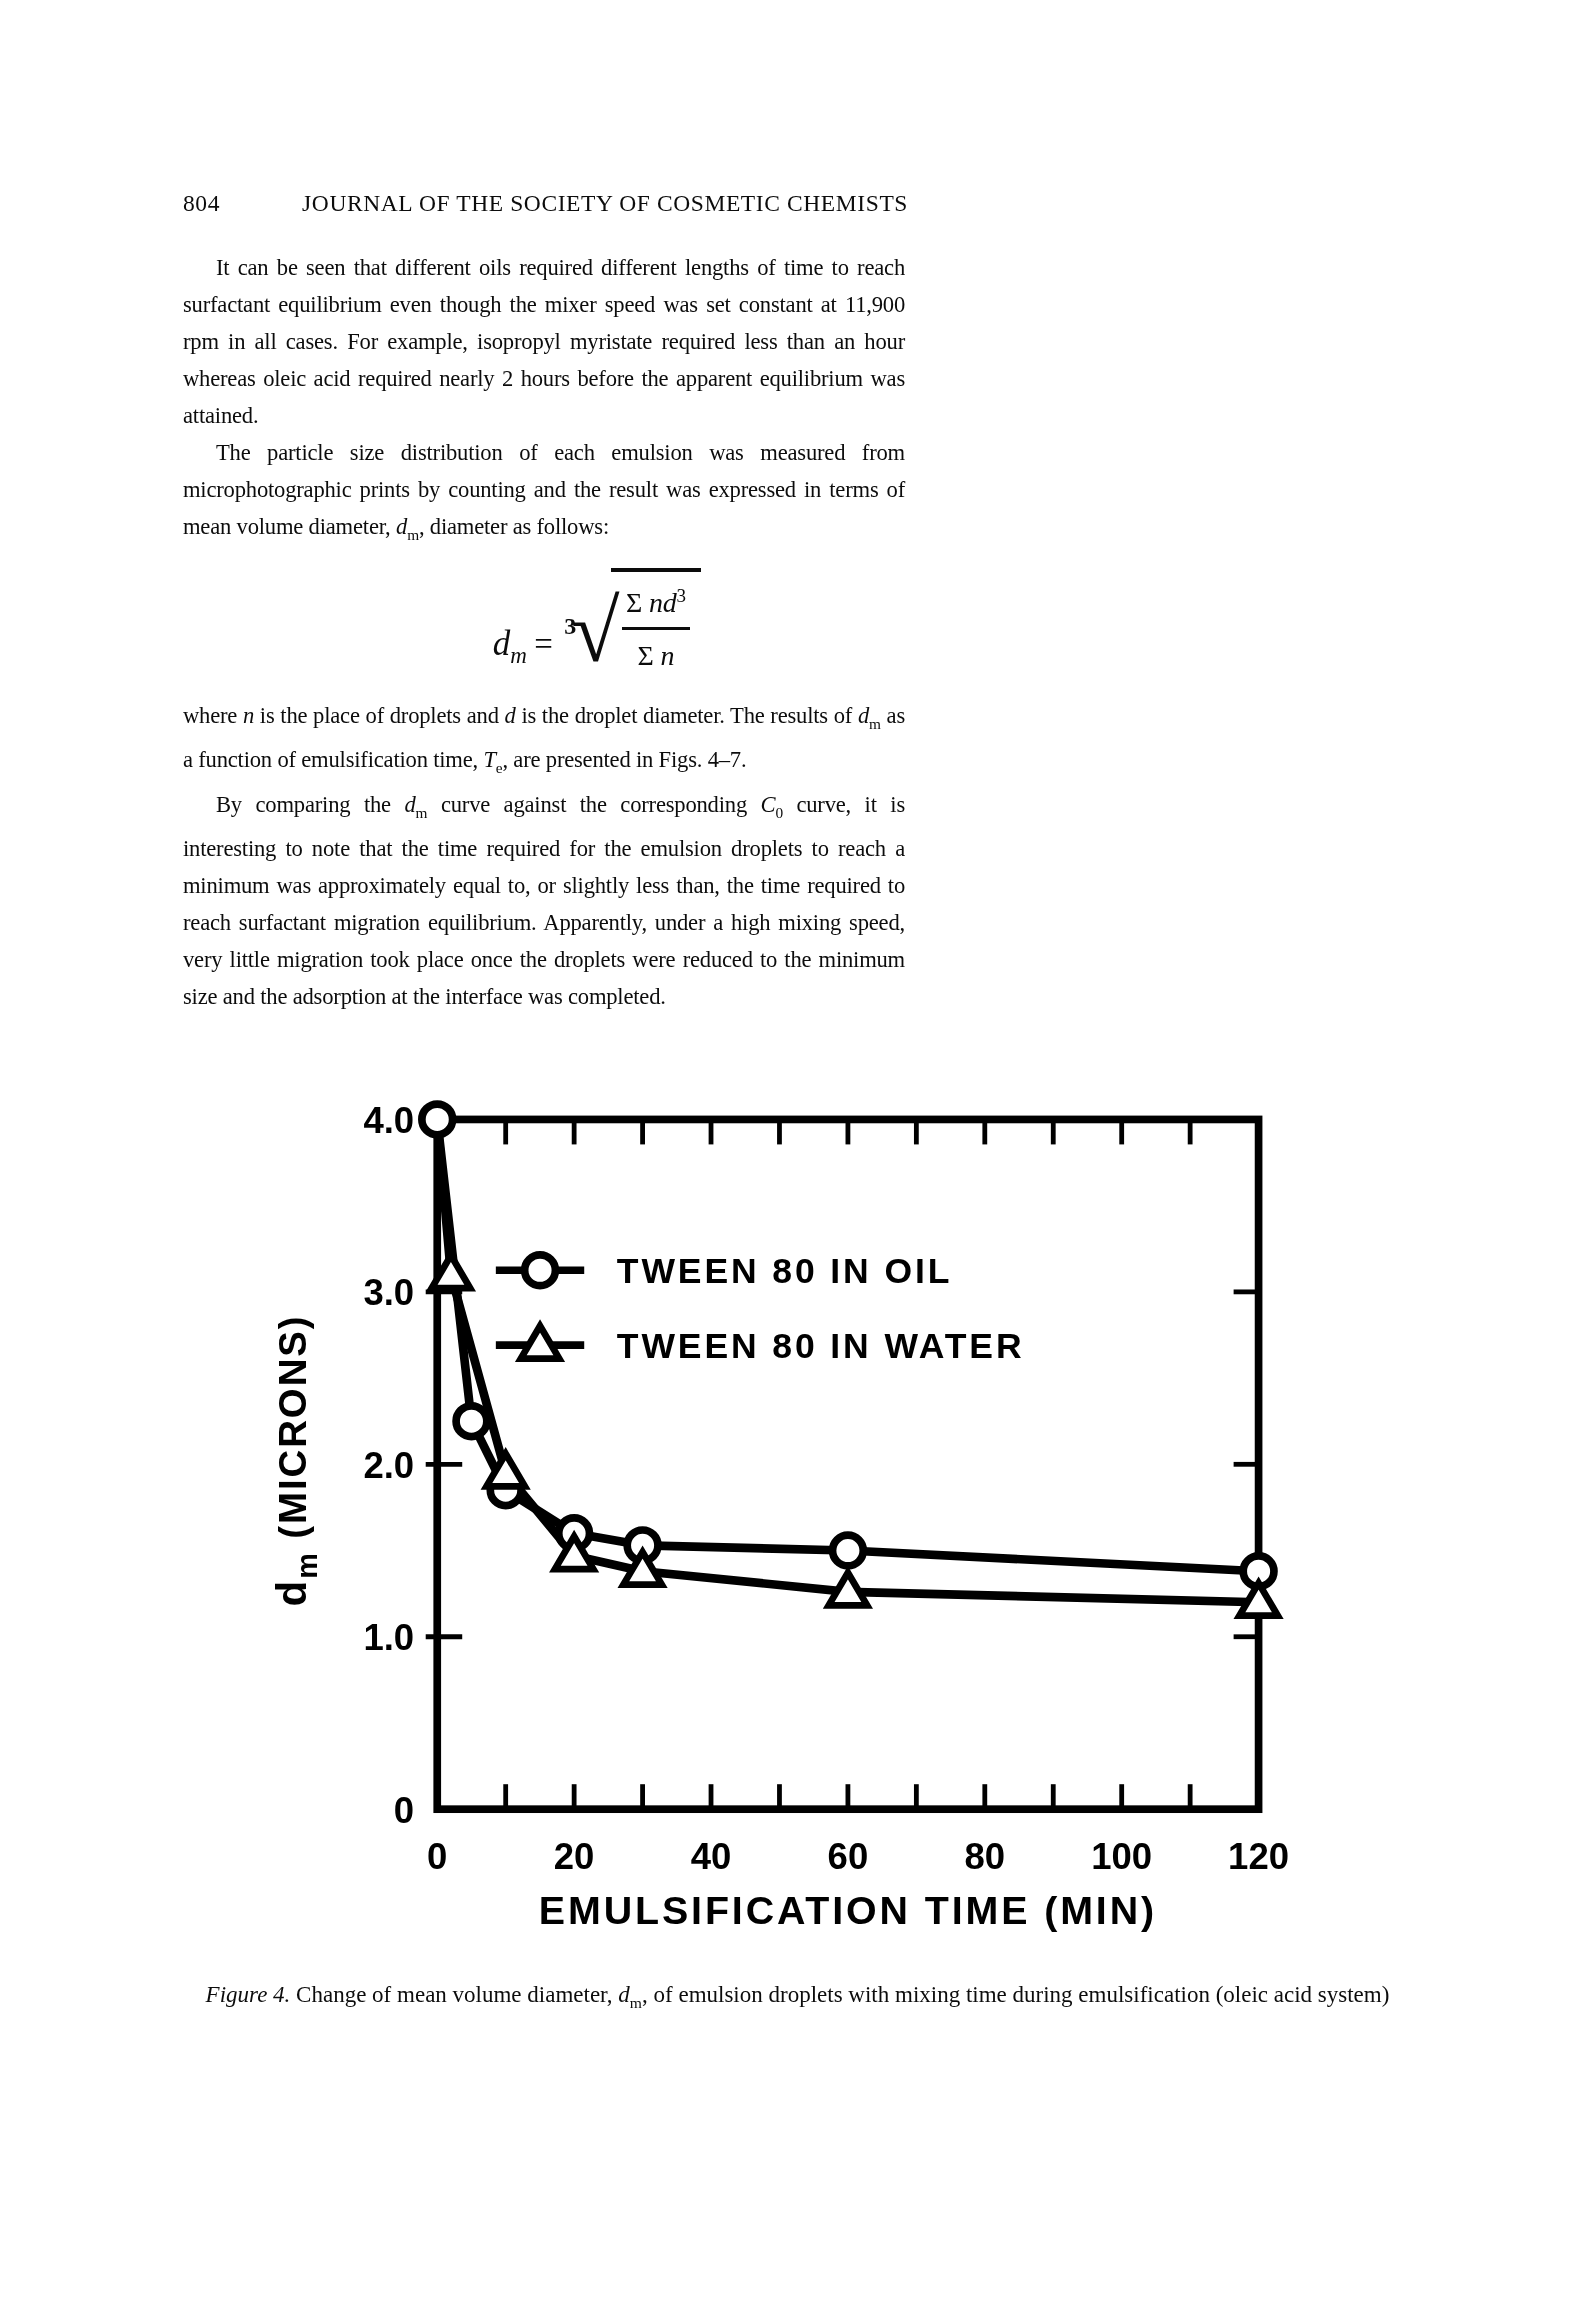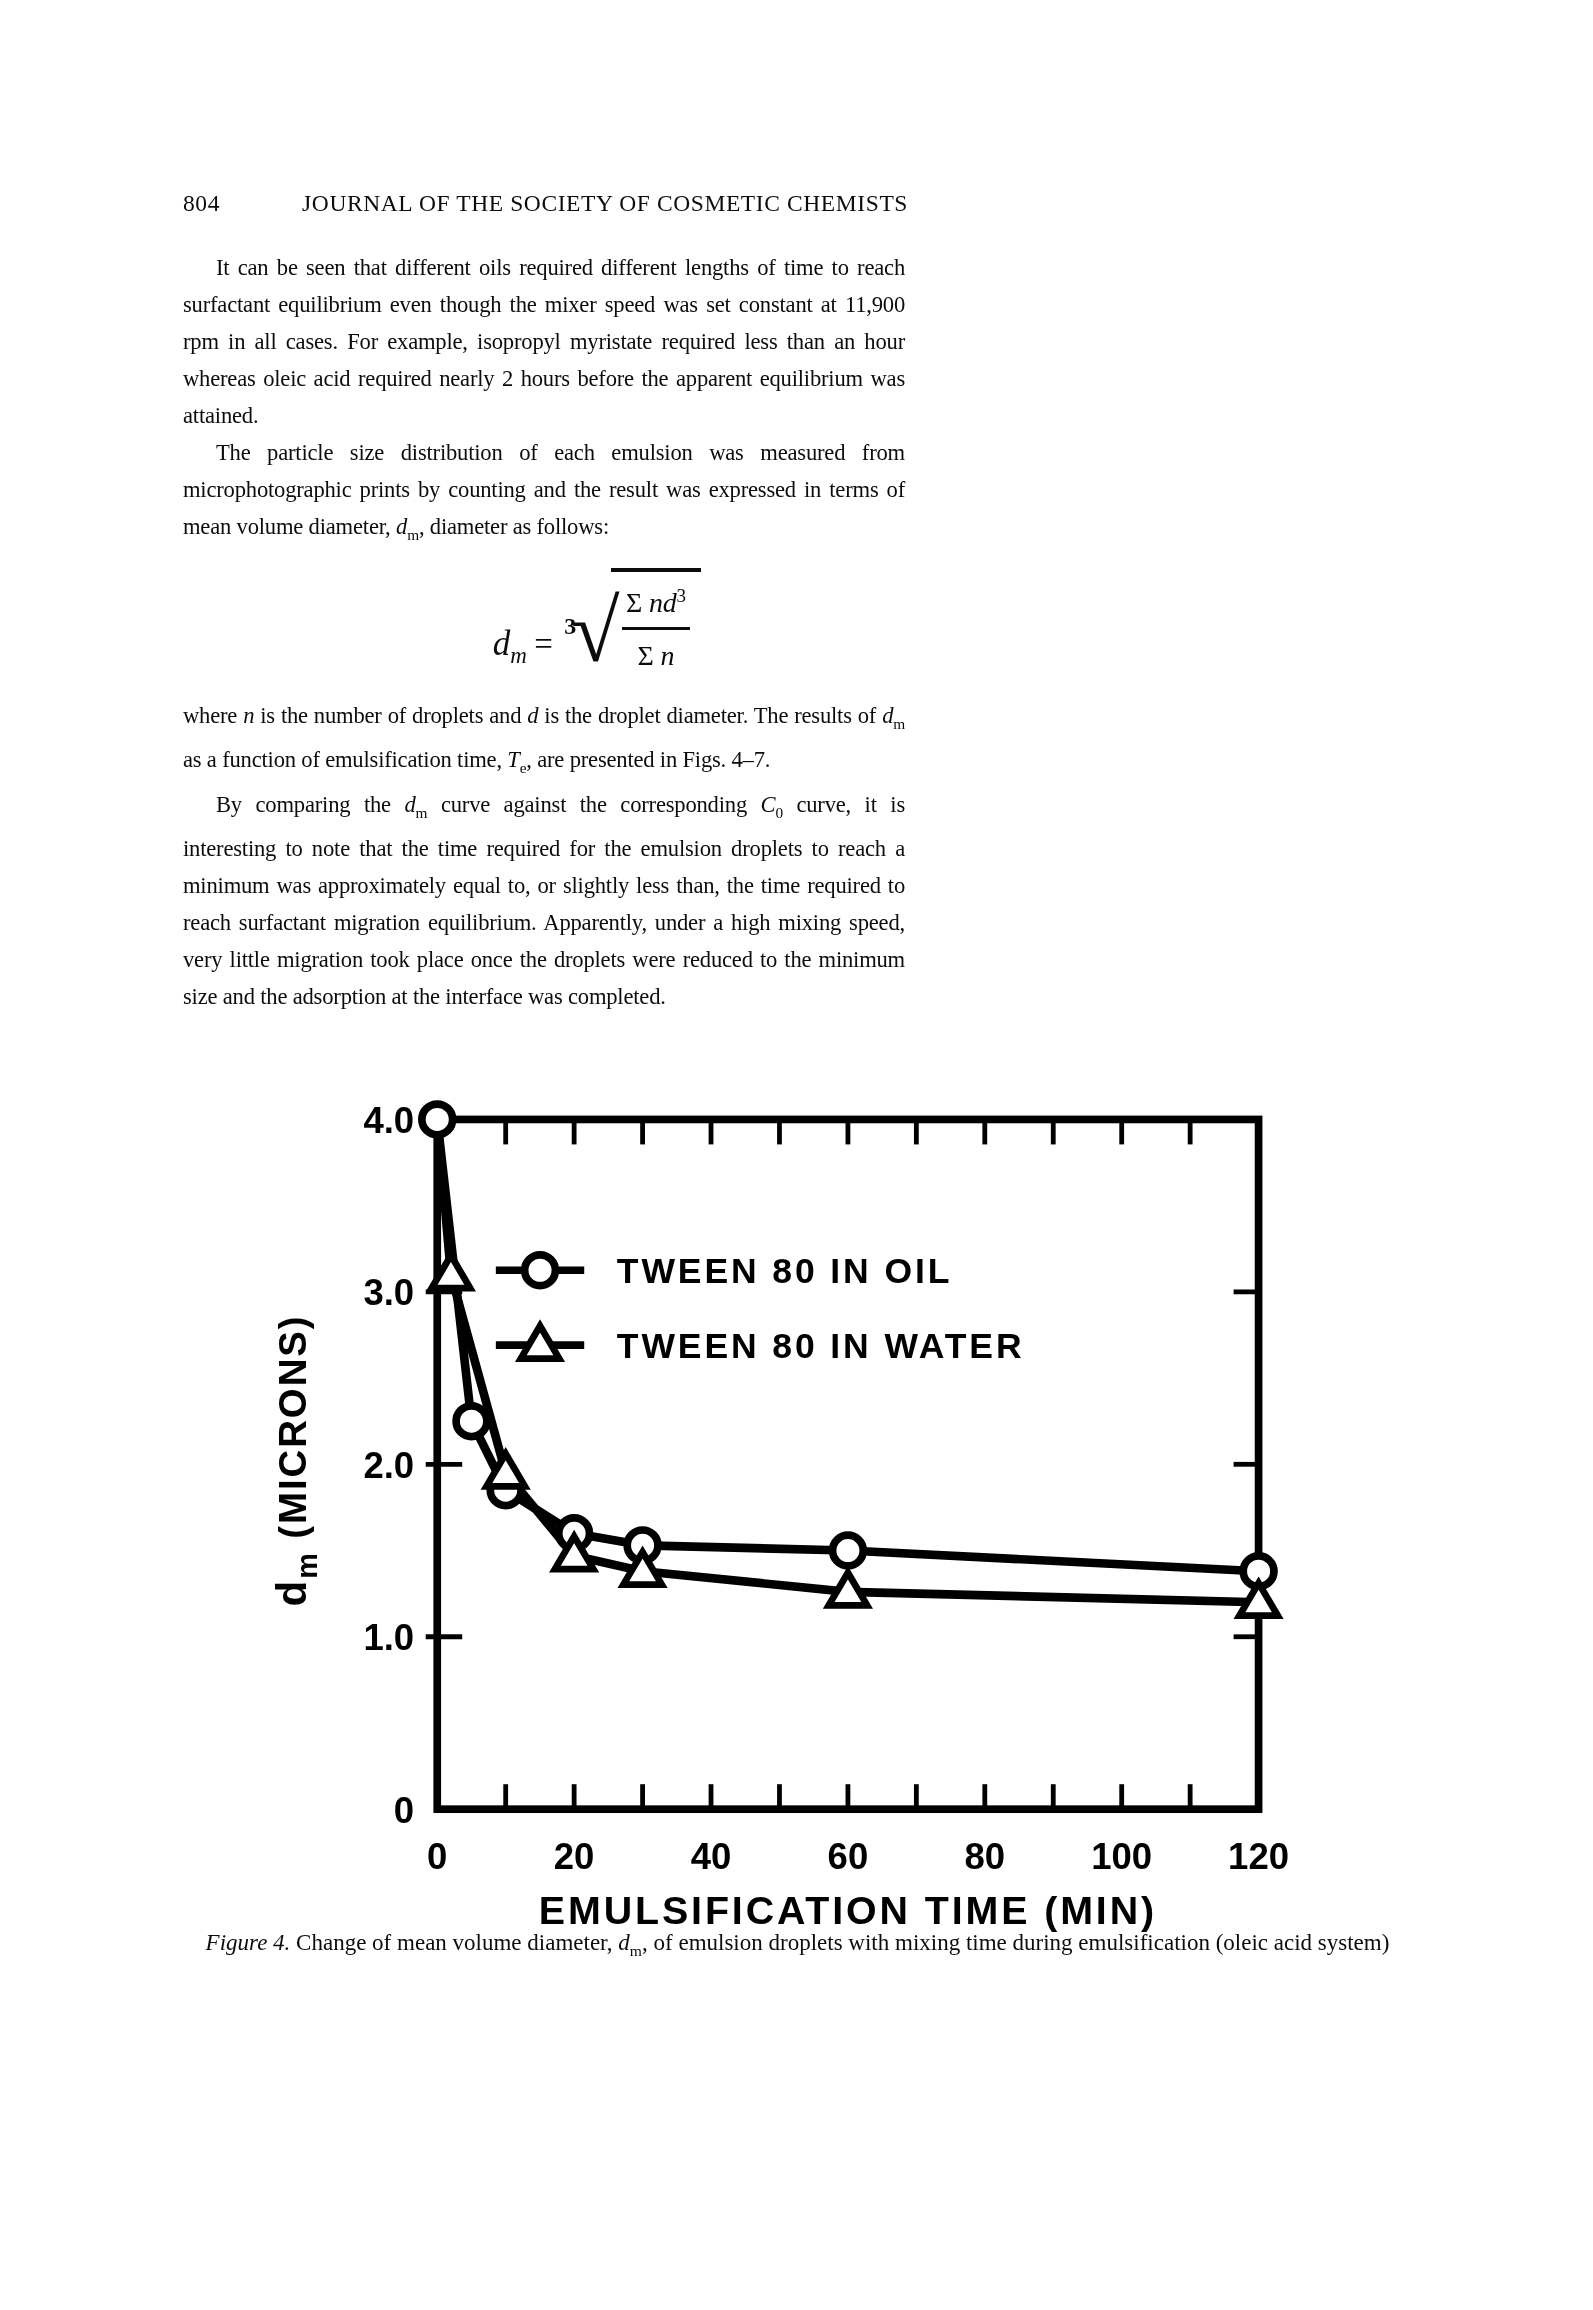--- a/index.html
+++ b/index.html
@@ -23,22 +23,22 @@
   .f-sqrt{font-size:88px;line-height:0.95;font-weight:500;}
   .f-rad{border-top:4.8px solid #0c0c0c;margin-left:-8.6px;padding:4.8px 11.5px 0 11.5px;display:inline-block;}
   .f-num{display:block;text-align:center;font-size:28px;border-bottom:3.8px solid #0c0c0c;padding:0 3.8px 5.8px;}
   .f-den{display:block;text-align:center;font-size:28px;padding-top:7px;}
   
   .fig{position:absolute;top:1057px;left:0;width:1594px;height:903px;}
   .tl{font:bold 38px "Liberation Sans",sans-serif;fill:#000;}
   .xl{font:bold 41px "Liberation Sans",sans-serif;letter-spacing:3px;fill:#000;}
   .yl{font:bold 40px "Liberation Sans",sans-serif;letter-spacing:2px;fill:#000;}
   .lg{font:bold 37px "Liberation Sans",sans-serif;letter-spacing:3px;fill:#000;}
-  .caption{position:absolute;top:1923px;left:173px;width:1249px;text-align:center;
-           font-size:23px;line-height:39px;}
+  .caption{position:absolute;top:1968px;left:173px;width:1249px;text-align:center;
+           font-size:23px;line-height:54px;}
 </style>
 </head>
 <body>
 
 <div class="page">
 
   <header class="pagehead">
     <span>804</span>
     <span>JOURNAL OF THE SOCIETY OF COSMETIC CHEMISTS</span>
   </header>
@@ -50,21 +50,21 @@
     <div class="formula">
       <span class="f-lhs"><span>d</span><sub>m</sub><span class="f-eq">=</span></span>
       <span class="f-idx">3</span>
       <span class="f-sqrt">√</span>
       <span class="f-rad">
         <span class="f-num"><span>Σ </span><i>nd</i><sup>3</sup></span>
         <span class="f-den"><span>Σ </span><i>n</i></span>
       </span>
     </div>
 
-    <p><span>where </span><i>n</i><span> is the number of droplets and </span><i>d</i><span> is the droplet diameter. The results of </span><i>d</i><sub>m</sub><span> as a function of emulsification time, </span><i>T</i><sub>e</sub><span>, are presented in Figs. 4–7.</span></p>
+    <p><span>where </span><i>n</i><span> is the place of droplets and </span><i>d</i><span> is the droplet diameter. The results of </span><i>d</i><sub>m</sub><span> as a function of emulsification time, </span><i>T</i><sub>e</sub><span>, are presented in Figs. 4–7.</span></p>
 
     <p class="indent"><span>By comparing the </span><i>d</i><sub>m</sub><span> curve against the corresponding </span><i>C</i><sub>0</sub><span> curve, it is interesting to note that the time required for the emulsion droplets to reach a minimum was approximately equal to, or slightly less than, the time required to reach surfactant migration equilibrium. Apparently, under a high mixing speed, very little migration took place once the droplets were reduced to the minimum size and the adsorption at the interface was completed.</span></p>
   </div>
 
   <figure class="fig" style="margin:0">
     <svg id="chart-svg" width="1594" height="903" viewBox="0 0 1659 940">
         <rect x="455" y="65" width="855" height="718" fill="none" stroke="#000" stroke-width="8"></rect>
         <line x1="526.25" y1="781" x2="526.25" y2="757" stroke="#000" stroke-width="5"></line>
         <line x1="526.25" y1="67" x2="526.25" y2="91" stroke="#000" stroke-width="5"></line>
         <line x1="597.5" y1="781" x2="597.5" y2="757" stroke="#000" stroke-width="5"></line>

